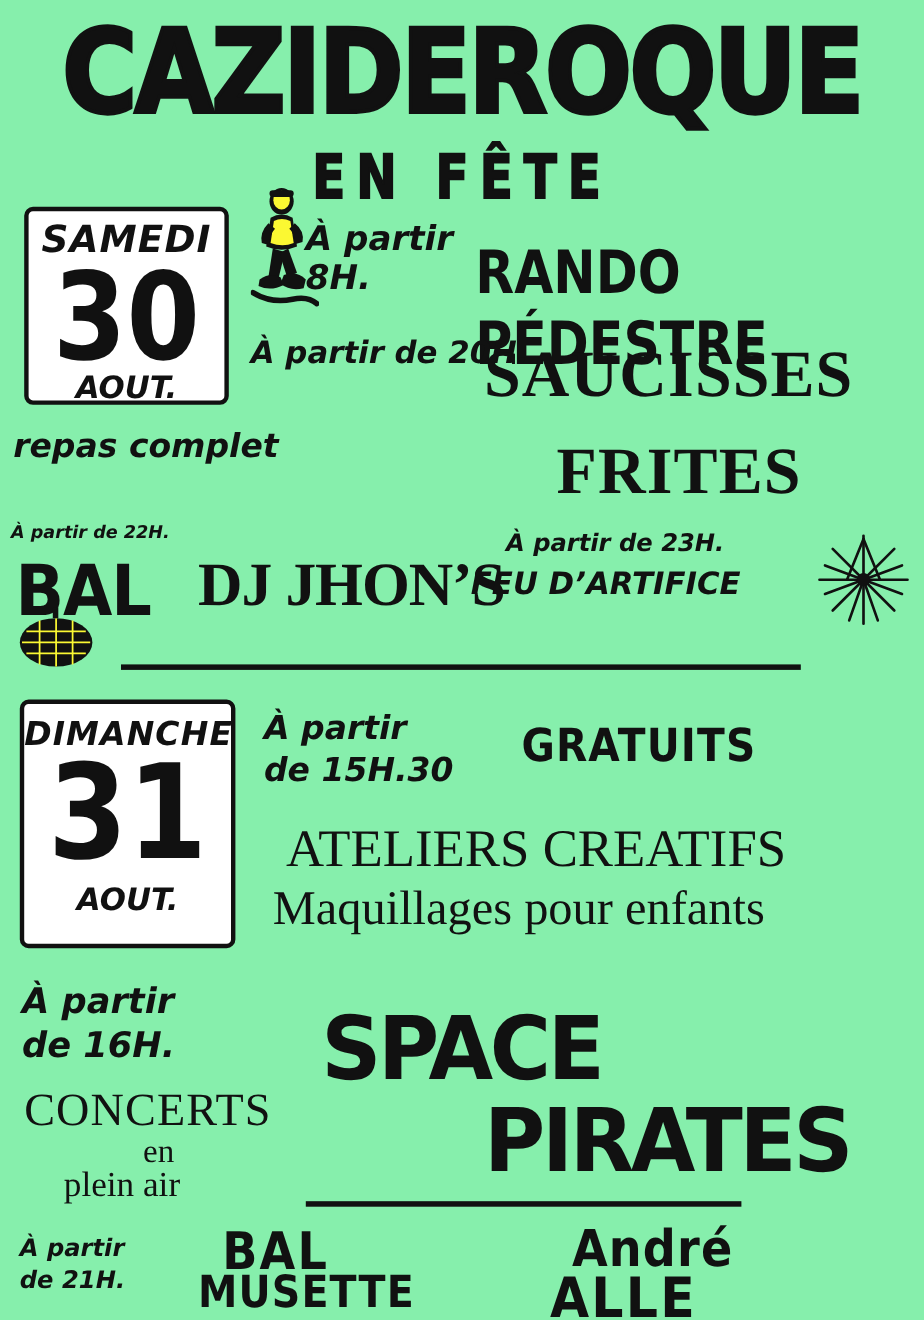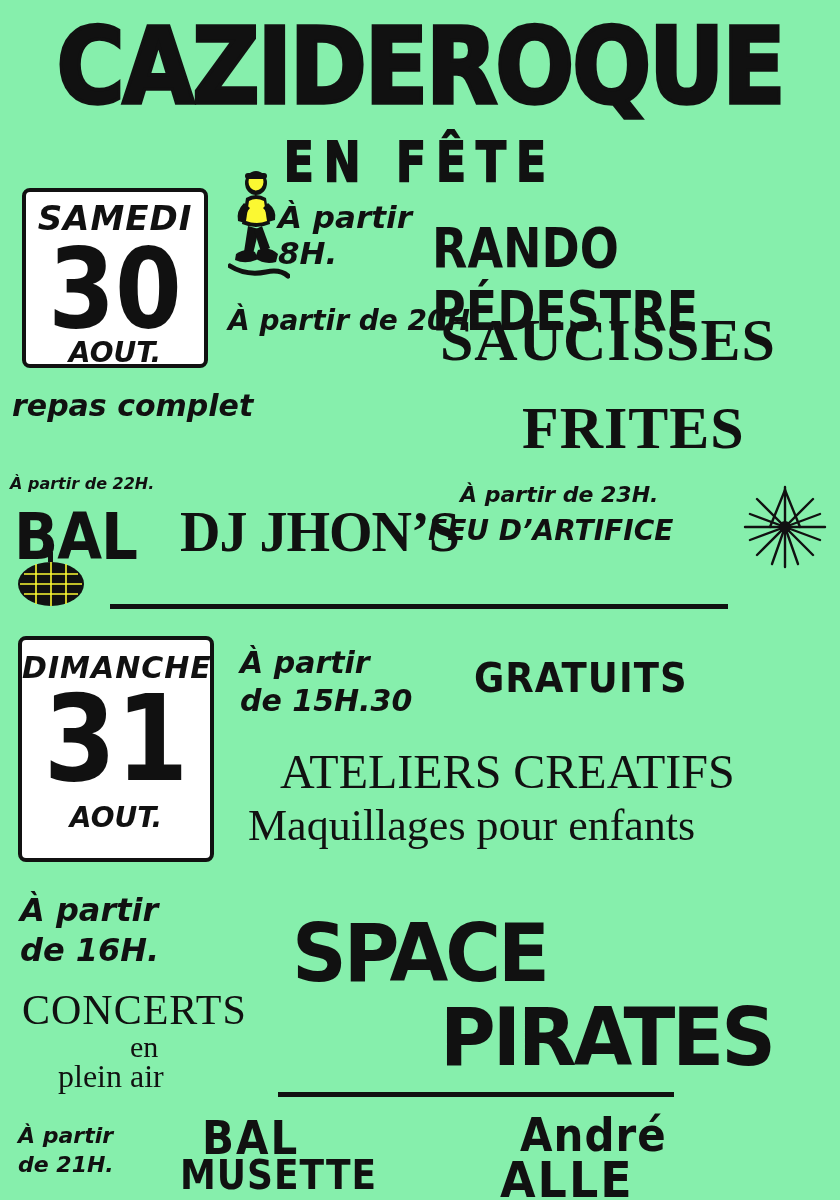--- a/index.html
+++ b/index.html
@@ -101,35 +101,35 @@
     font-family: "DejaVu Sans", sans-serif;
     font-weight: bold;
   }
 
   #t-apartir8 { left: 278px; top: 200px; font-size: 31px; line-height: 1.15; }
   #t-rando    { left: 432px; top: 216px; font-size: 46px; letter-spacing: 0px;
                 transform: scaleY(1.18); transform-origin: left top; }
   #t-apartir20{ left: 228px; top: 304px; font-size: 28px; }
   #t-prix     { left: 288px; top: 352px; font-size: 42px; }
   #t-saucisses{ left: 440px; top: 306px; font-size: 60px; letter-spacing: 1px; }
-  #t-frites   { left: 506px; top: 394px; font-size: 60px; letter-spacing: 1px; margin-left: 16px; }
+  #t-frites   { left: 506px; top: 394px; font-size: 60px; letter-spacing: 1px; }
   #t-repas    { left: 12px; top: 388px; font-size: 30px; }
   #t-resa     { left: 12px; top: 426px; font-size: 24px; }
   #t-apartir22{ left: 10px; top: 474px; font-size: 16px; }
   #t-bal1     { left: 14px; top: 500px; font-size: 58px; letter-spacing: -1px;
                 transform: scaleY(1.1); transform-origin: left top; }
   #t-dj       { left: 180px; top: 500px; font-family:"Liberation Serif",serif;
                 font-weight: bold; font-size: 56px; letter-spacing: -1px; }
   #t-apartir23{ left: 460px; top: 482px; font-size: 22px; }
   #t-feu      { left: 428px; top: 514px; font-size: 28px; letter-spacing: 0px; }
 
   #t-apartir1530 { left: 240px; top: 644px; font-size: 30px; line-height: 1.25; }
   #t-gratuits    { left: 474px; top: 654px; font-size: 37px; letter-spacing: 1px;
                    transform: scaleY(1.12); transform-origin: left top; }
-  #t-ateliers    { left: 280px; top: 744px; font-family:"Liberation Serif",serif;
+  #t-ateliers    { left: 260px; top: 744px; font-family:"Liberation Serif",serif;
                    font-size: 48px; letter-spacing: 0px; }
   #t-maquillages { left: 248px; top: 800px; font-family:"Liberation Serif",serif;
                    font-size: 44px; }
 
   #t-apartir16 { left: 20px; top: 890px; font-size: 32px; line-height: 1.25; }
   #t-space     { left: 292px; top: 906px; font-family:"DejaVu Sans", sans-serif;
                  font-weight: bold; font-size: 76px; letter-spacing: -3px;
                  transform: scaleY(1.05); transform-origin: left top; }
   #t-pirates   { left: 440px; top: 990px; font-family:"DejaVu Sans", sans-serif;
                  font-weight: bold; font-size: 76px; letter-spacing: -3px;

